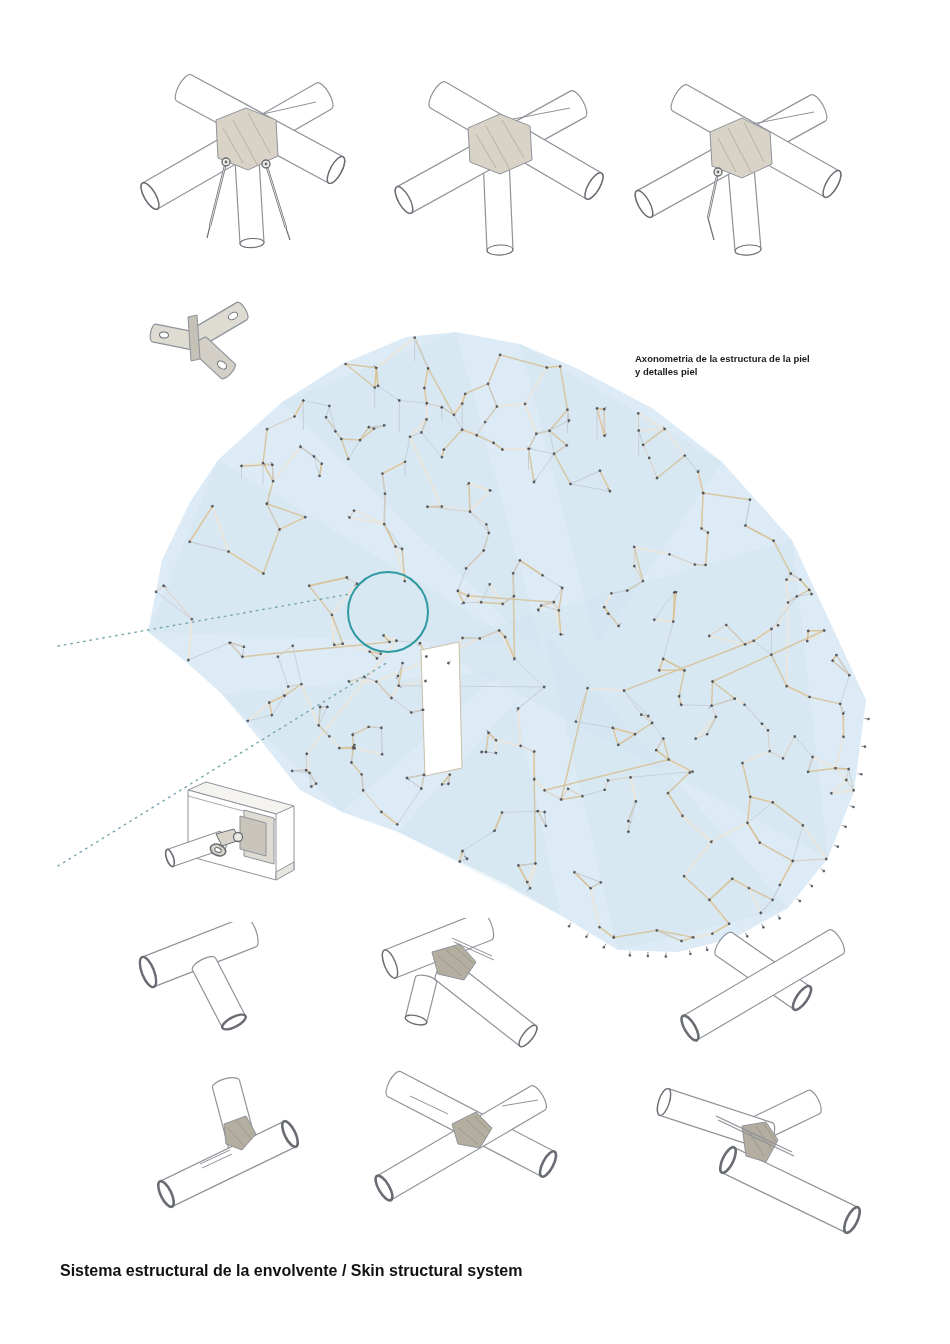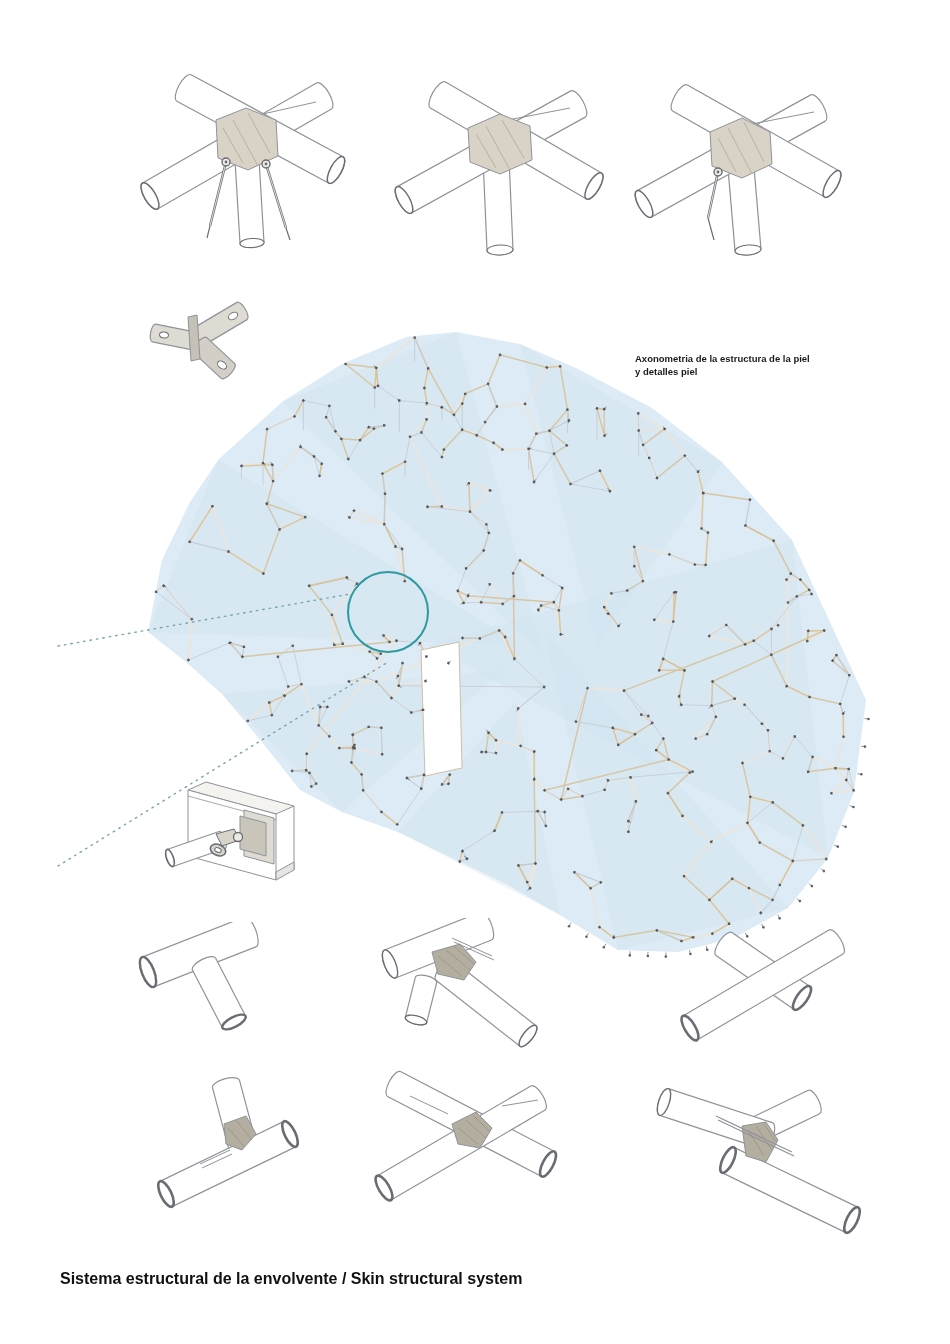--- a/index.html
+++ b/index.html
@@ -1,21 +1,21 @@
 <!DOCTYPE html>
 <html><head>
 <meta charset="utf-8">
 <style>
   html,body{margin:0;padding:0;background:#ffffff;}
   .page{position:relative;width:950px;height:1344px;background:#ffffff;overflow:hidden;
         font-family:"Liberation Sans", sans-serif;}
   .fig{position:absolute;}
   .annotation{position:absolute;left:635px;top:352px;width:260px;
               font-size:9.5px;font-weight:bold;color:#1a1a1a;line-height:13px;}
-  .page-title{position:absolute;left:60px;top:1262px;font-size:16px;font-weight:bold;color:#111;margin-top:8px;}
+  .page-title{position:absolute;left:60px;top:1262px;font-size:16px;font-weight:bold;color:#111;}
 </style>
 </head>
 <body>
 
 <div class="page">
 
   <svg id="axon" class="fig" style="left:0;top:0" width="950" height="1344">
       <polygon fill="#dcebf5" stroke="none" points="148,632 162,560 190,502 218,460 282,402 342,364 406,337 456,332 520,344 576,368 652,408 722,462 792,540 866,700 854,792 828,858 788,908 734,938 678,952 618,950 560,915 506,884 448,856 398,832 342,812 300,790 262,742 222,694 186,662"></polygon>
       <polygon fill="#cde2f0" opacity="0.35" points="148,632 218,460 522.5491507025436,645.3903534822166"></polygon>
       <polygon fill="#cde2f0" opacity="0.35" points="282,402 456,332 543.7860841071233,656.2283744756132"></polygon>

